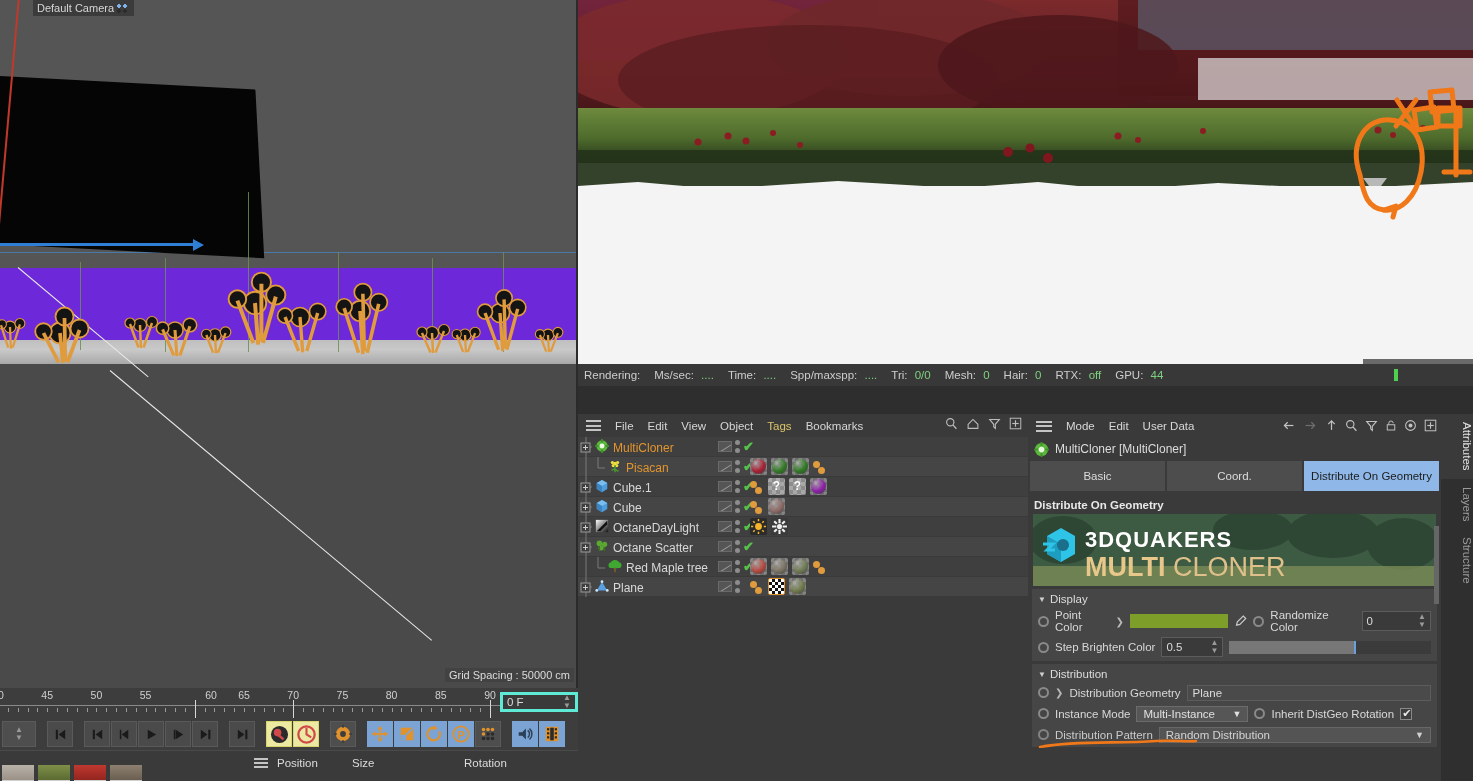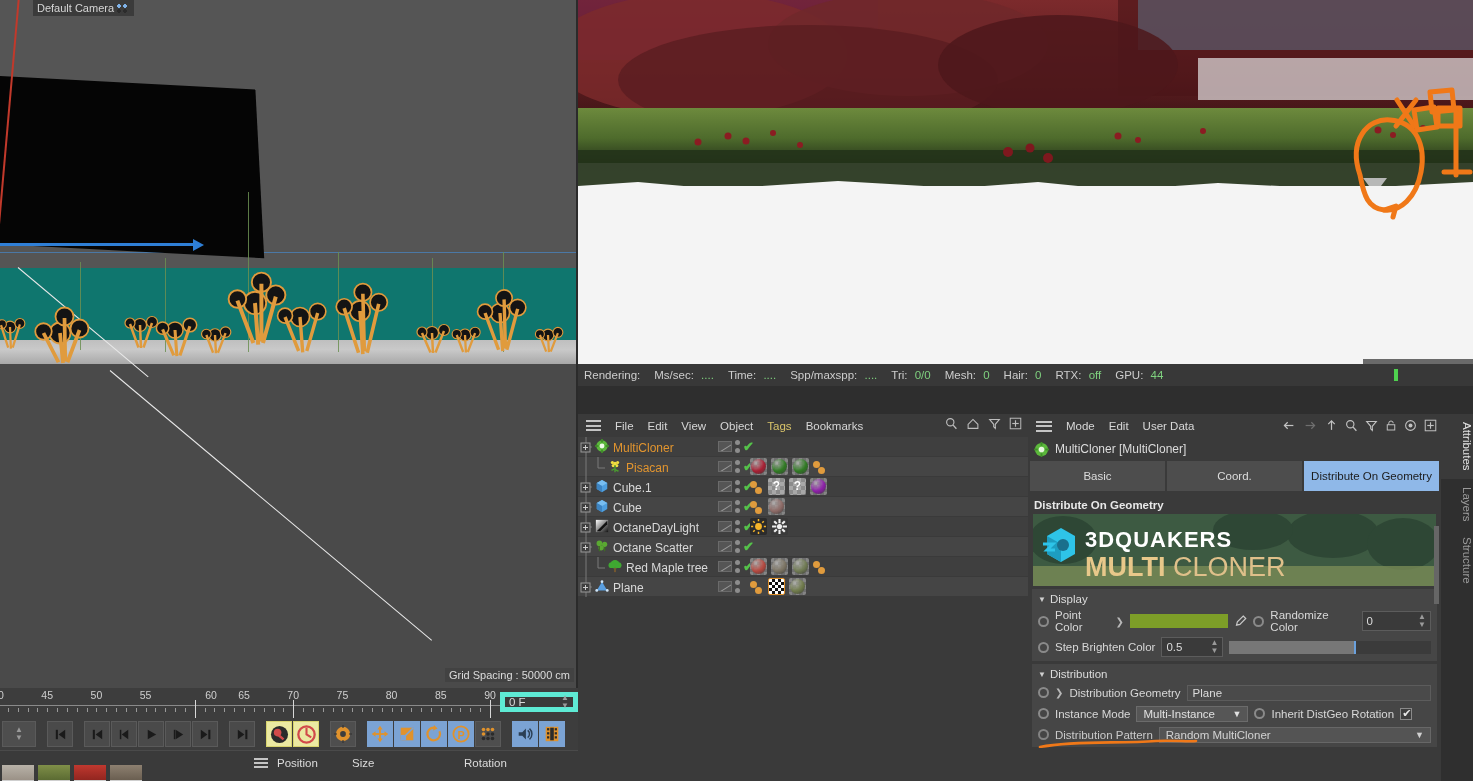--- a/index.html
+++ b/index.html
@@ -2,21 +2,21 @@
 <html><head>
 <meta charset="utf-8">
 <style>
   * { box-sizing: border-box; margin:0; padding:0; }
   html,body { width:1473px; height:781px; overflow:hidden; background:#2b2b2b;
     font-family:"Liberation Sans", sans-serif; -webkit-font-smoothing:antialiased; }
   #app { position:relative; width:1473px; height:781px; }
 
   
   #viewport-left { position:absolute; left:0; top:0; width:576px; height:688px;
-     background:#0f766e; overflow:hidden;text-align:center; }
+     background:#6d28d9; overflow:hidden;text-align:center; }
   .vp-sky { position:absolute; left:0; top:0; width:100%; height:268px; background:#555555; }
   .vp-ground-band { position:absolute; left:0; top:340px; width:100%; height:24px;
      background:linear-gradient(to bottom,#bfbfbf 0%, #c9c9c9 40%, #a8a8a8 100%); }
   .vp-lower { position:absolute; left:0; top:364px; width:100%; height:324px; background:#4a4a4a; }
   .vp-black-plane { position:absolute; left:-40px; top:82px; width:300px; height:168px;
      background:#050505; transform:skewY(6deg) rotate(-3deg); }
   .vp-red-line { position:absolute; left:18px; top:-4px; width:2px; height:250px;
      background:#c1392b; transform:rotate(5deg); transform-origin:top; }
   .vp-blue-arrow { position:absolute; left:0px; top:243px; width:195px; height:3px; background:#2f7fd6; }
   .vp-blue-arrow:after { content:''; position:absolute; right:-9px; top:-4px;
@@ -122,21 +122,21 @@
   .vtab.active { background:#3a3a3a; color:#e2e2e2;}
 
   
   #timeline { position:absolute; left:0; top:688px; width:578px; height:30px; background:#3d3d3d;}
   .tl-ruler { position:relative; height:30px; }
   .tl-tick-label { position:absolute; top:1px; color:#cfcfcf; font-size:10.5px; transform:translateX(-50%);}
   .tl-minor { position:absolute; top:20px; width:1px; height:4px; background:#9a9a9a;}
   .tl-baseline { position:absolute; left:0; top:17px; width:518px; height:1px; background:#8a8a8a;}
   .tl-playhead { position:absolute; top:12px; width:1px; height:18px; background:#d8d8d8;}
   .frame-field { position:absolute; left:500px; top:692px; width:78px; height:20px; background:#3a3a3a;
-     border:5px solid #5eead4; color:#dadada; font-size:11.5px; display:flex; align-items:center;
+     border:3px solid #5eead4; color:#dadada; font-size:11.5px; display:flex; align-items:center;
      justify-content:space-between; padding:0 4px;}
   #toolbar-bottom { position:absolute; left:0; top:718px; width:578px; height:32px; background:#3d3d3d;
      display:flex; align-items:center; gap:0px; padding-left:2px;}
   .tb { width:26px; height:26px; background:#4a4a4a; border:1px solid #5a5a5a; display:flex;
      align-items:center; justify-content:center; margin-right:1px; position:relative;}
   .tb.blue { background:#7ba3d4; border-color:#7ba3d4;}
   .tb.yellow { background:#ebe9a2; border-color:#d8d46e;}
   .tb.dark { background:#4e4e4e;}
   .tb.gap { margin-left:10px;}
   .tb svg { display:block;}
@@ -846,21 +846,21 @@
           <span style="font-size:9px;">▼</span>
         </span>
         <span class="knob"></span>
         <span>Inherit DistGeo Rotation</span>
         <span class="chk on"></span>
       </div>
       <div class="am-row" style="opacity:.9;">
         <span class="knob"></span>
         <span>Distribution Pattern</span>
         <span class="dropdown" style="flex:1;">
-          <span>Random MultiCloner</span>
+          <span>Random Distribution</span>
           <span style="font-size:9px;">▼</span>
         </span>
       </div>
     </div>
 
     <div class="am-scroll">
         <i></i>
       </div>
   </div>
 

